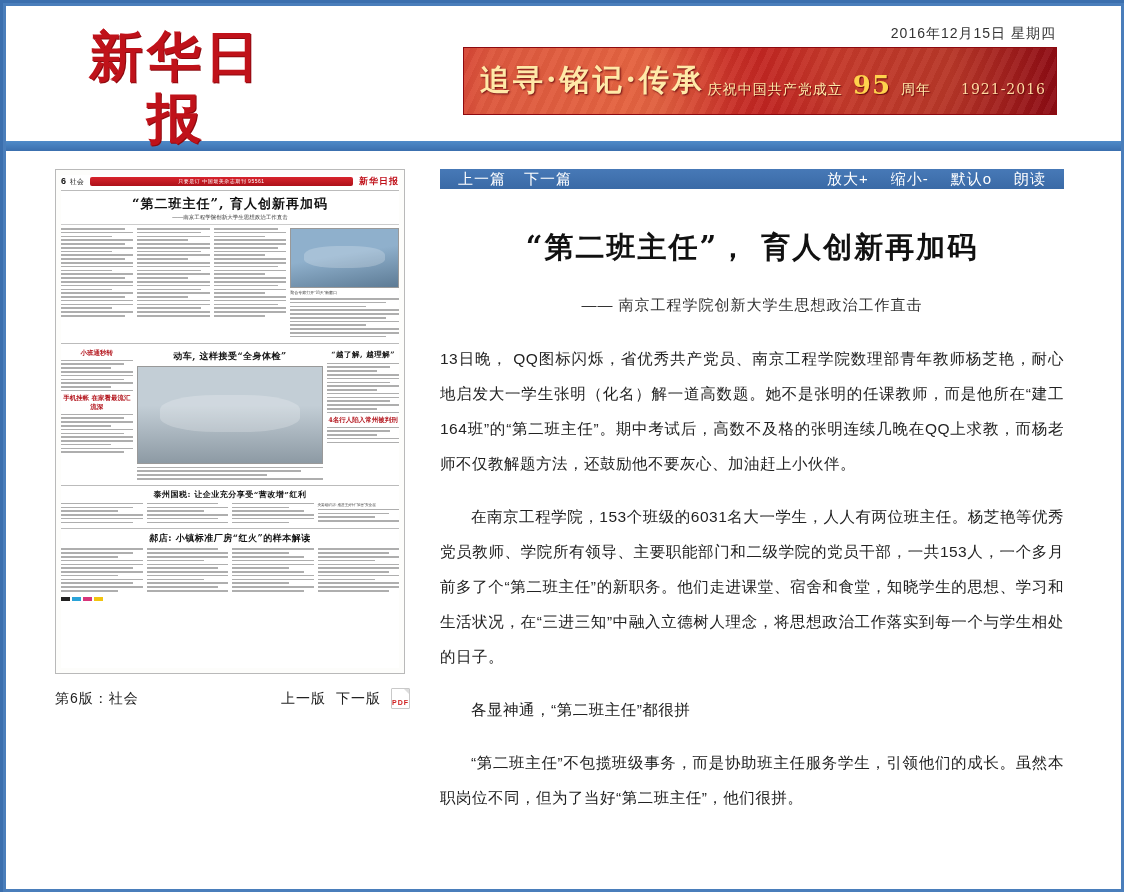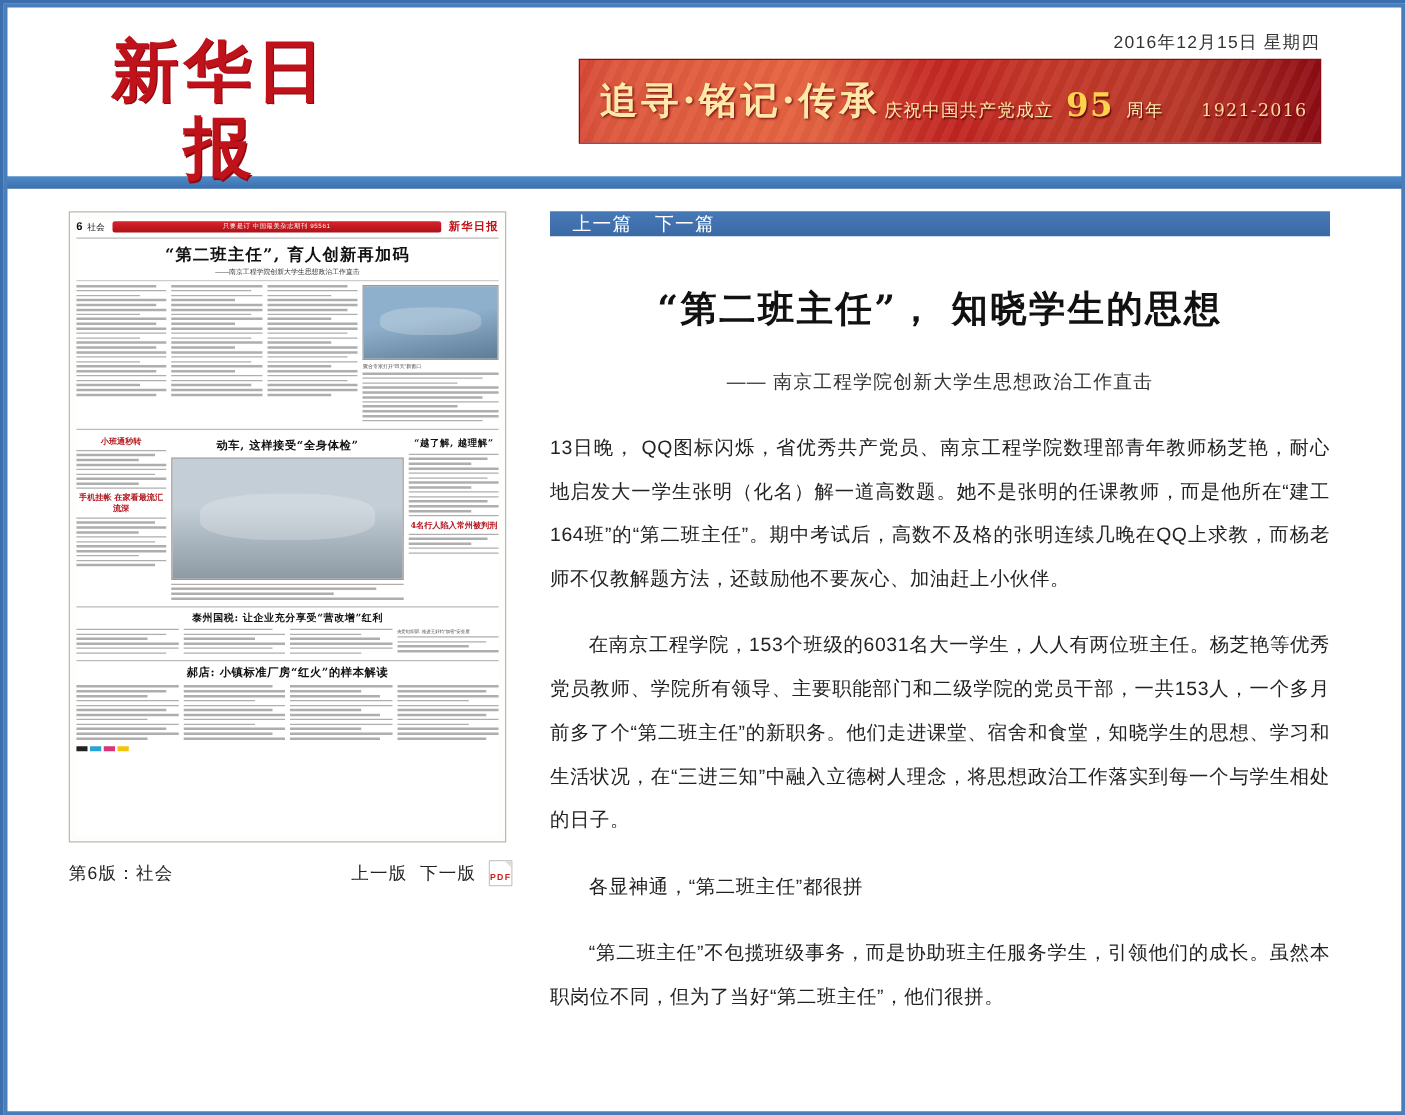--- a/index.html
+++ b/index.html
@@ -725,23 +725,29 @@
         </span>
       </div>
     </div>
 
     <div class="right-col">
       <div class="article-bar">
         <span class="left-links">
           <a>上一篇</a>
           <a>下一篇</a>
         </span>
+        <span class="right-links">
+          <a>放大+</a>
+          <a>缩小-</a>
+          <a>默认o</a>
+          <a>朗读</a>
+        </span>
       </div>
 
-      <h1 class="art-title">“第二班主任”， 知晓学生的思想</h1>
+      <h1 class="art-title">“第二班主任”， 育人创新再加码</h1>
       <div class="art-subtitle">——  南京工程学院创新大学生思想政治工作直击</div>
 
       <div class="art-body">
         <p>13日晚， QQ图标闪烁，省优秀共产党员、南京工程学院数理部青年教师杨芝艳，耐心地启发大一学生张明（化名）解一道高数题。她不是张明的任课教师，而是他所在“建工164班”的“第二班主任”。期中考试后，高数不及格的张明连续几晚在QQ上求教，而杨老师不仅教解题方法，还鼓励他不要灰心、加油赶上小伙伴。</p>
         <p class="indent">在南京工程学院，153个班级的6031名大一学生，人人有两位班主任。杨芝艳等优秀党员教师、学院所有领导、主要职能部门和二级学院的党员干部，一共153人，一个多月前多了个“第二班主任”的新职务。他们走进课堂、宿舍和食堂，知晓学生的思想、学习和生活状况，在“三进三知”中融入立德树人理念，将思想政治工作落实到每一个与学生相处的日子。</p>
         <p class="indent">各显神通，“第二班主任”都很拼</p>
         <p class="indent">“第二班主任”不包揽班级事务，而是协助班主任服务学生，引领他们的成长。虽然本职岗位不同，但为了当好“第二班主任”，他们很拼。</p>
 
       </div>
     </div>

